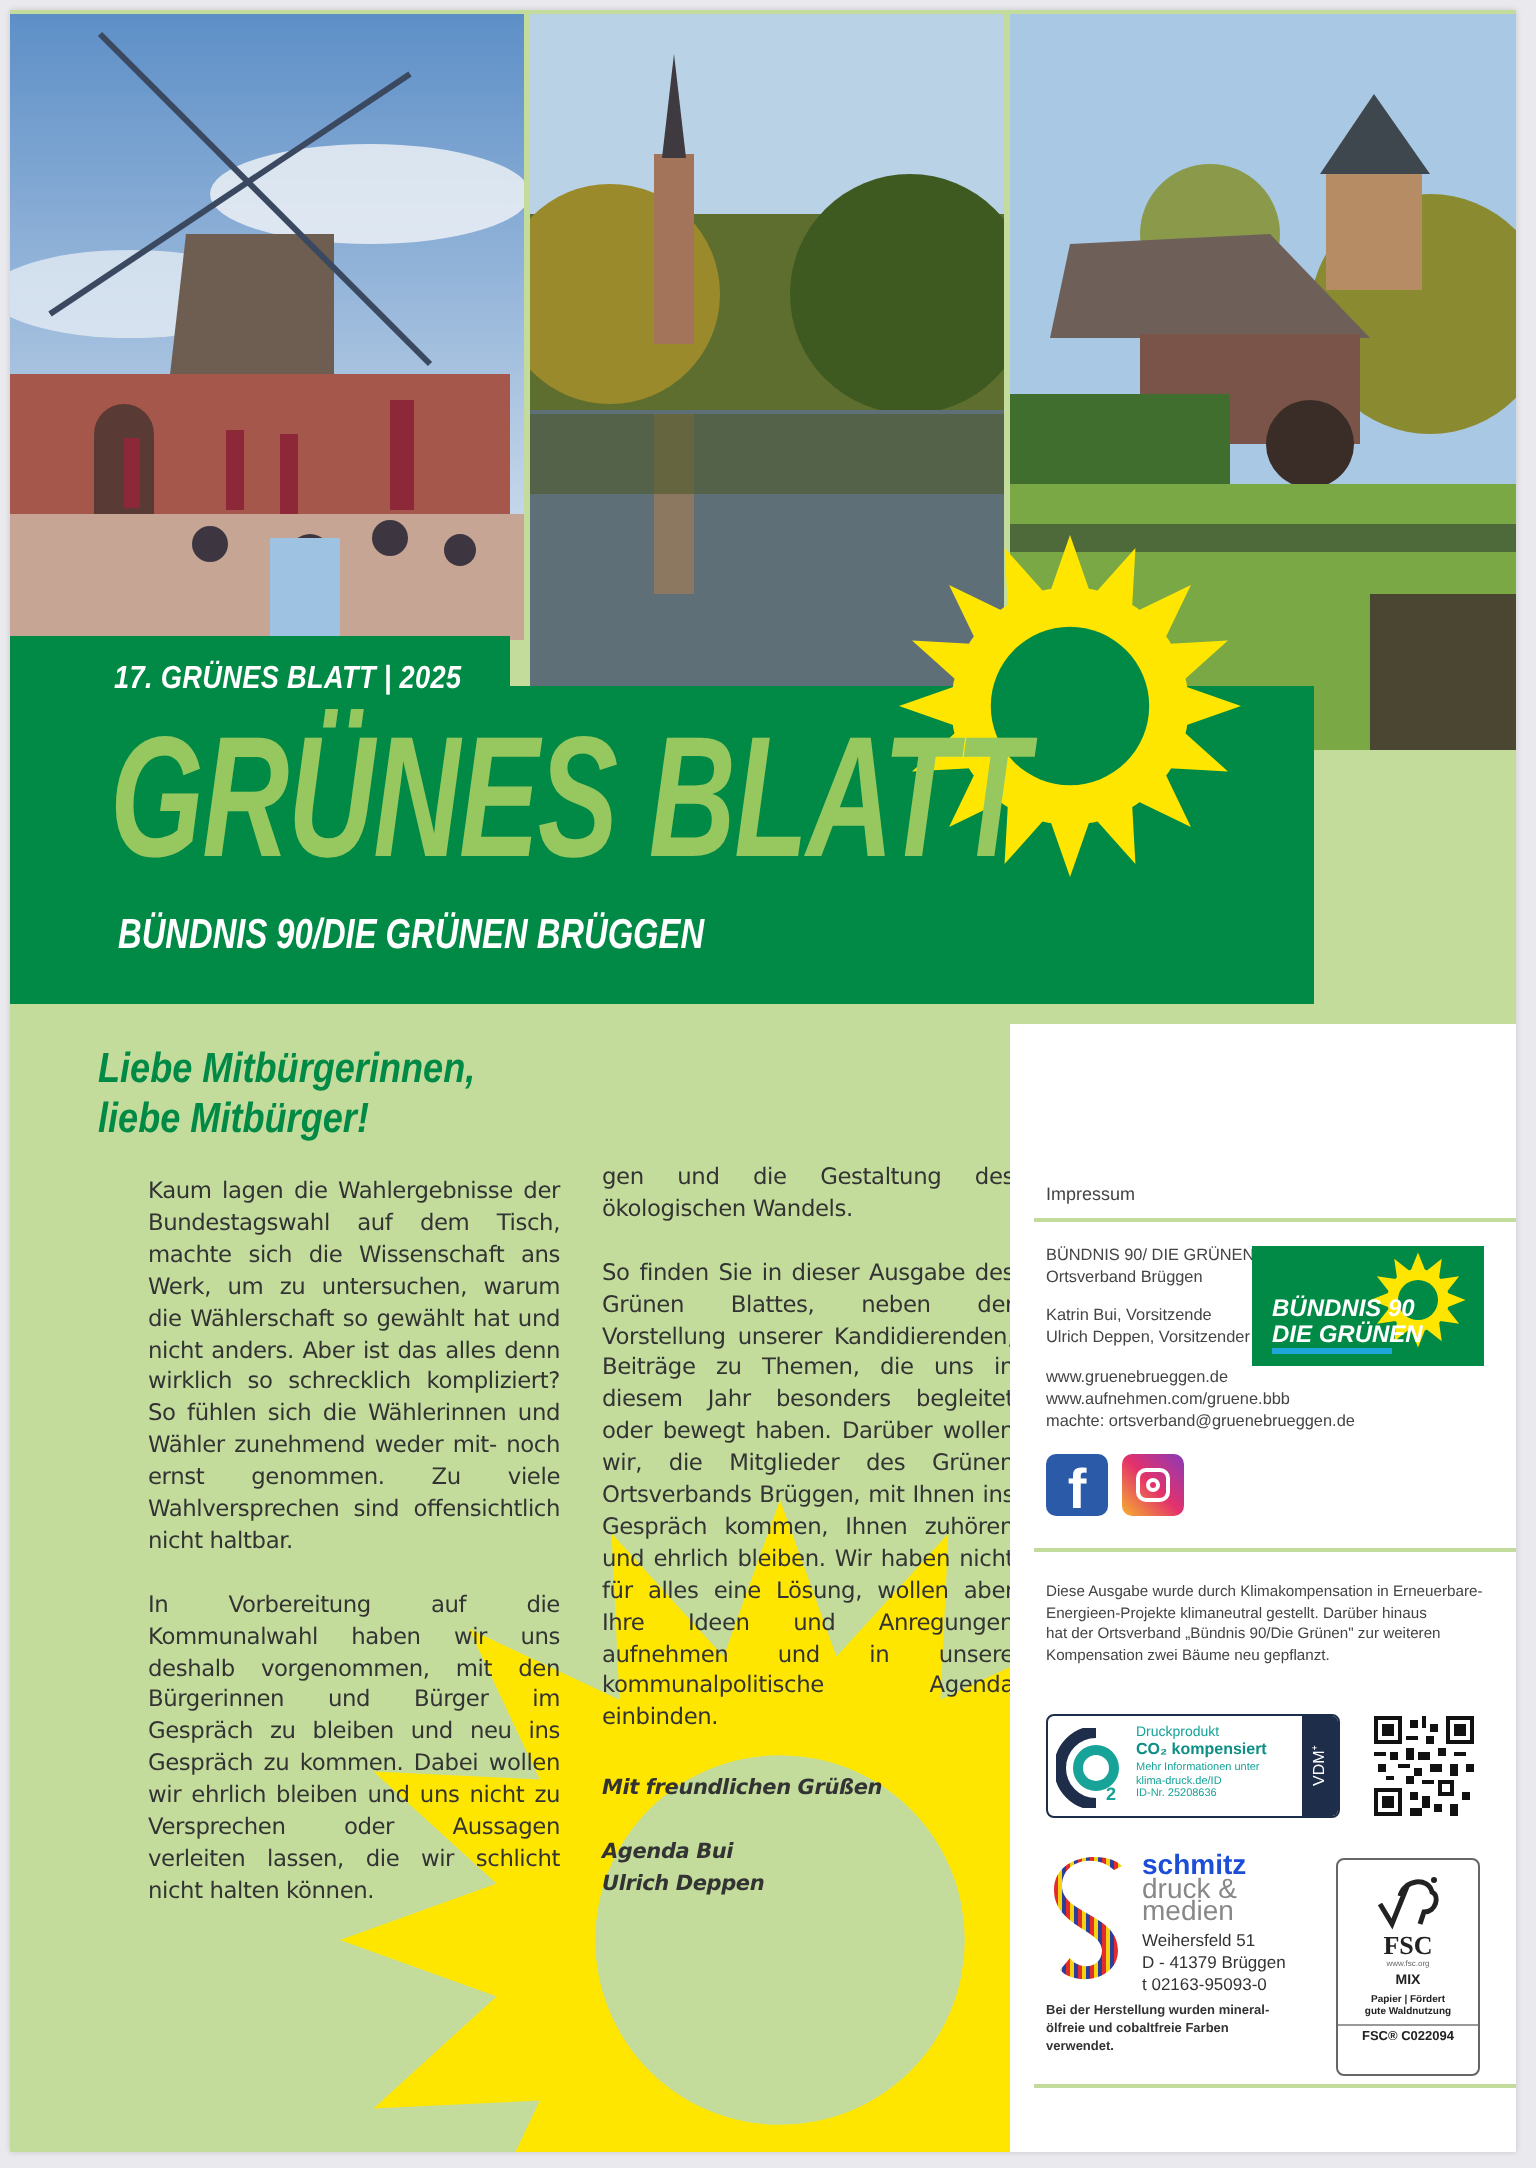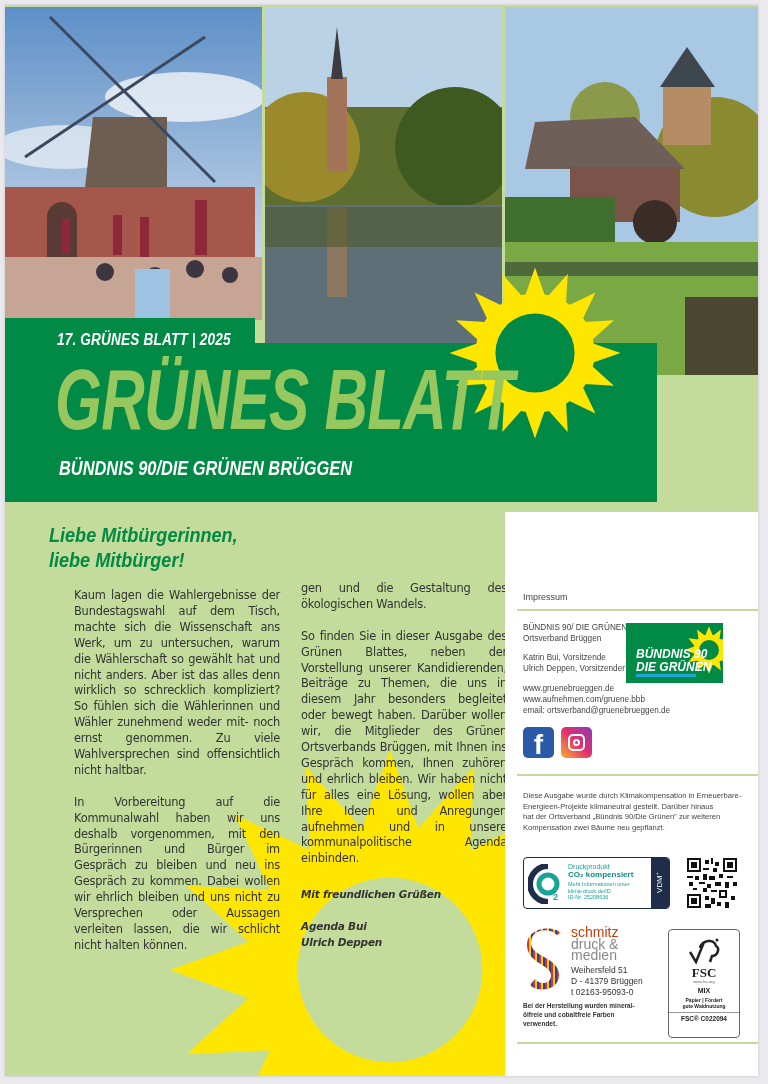--- a/index.html
+++ b/index.html
@@ -31,36 +31,36 @@
   .col p { margin-bottom: 15.9px; }
   .col-1 { left: 45px; top: 583px; }
   .col-2 { left: 272px; top: 576px; }
   .closing { font-style: italic; font-weight: bold; font-size: 10.5px; }
 
   
   .imp { position: absolute; left: 500px; top: 507px; width: 253px; height: 564px; background: #fff; }
   .imp-title { position: absolute; left: 18px; top: 80px; font-family: "Liberation Sans", sans-serif; font-size: 9px; color: #444; }
   .rule { position: absolute; left: 12px; width: 241px; height: 2px; background: #c3dc9c; }
   .imp-text { position: absolute; left: 18px; font-family: "Liberation Sans", sans-serif; font-size: 8.2px; line-height: 11px; color: #444; white-space: nowrap; }
-  .gr-logo { position: absolute; left: 121px; top: 111px; width: 97px; height: 60px; background: #008a45; overflow: hidden; }
+  .gr-logo { position: absolute; left: 121px; top: 111px; width: 116px; height: 60px; background: #008a45; overflow: hidden; }
   .gr-logo .lt { position: absolute; left: 10px; font-family: "Liberation Sans", sans-serif; font-weight: bold; font-style: italic; color: #fff; font-size: 12px; white-space: nowrap; }
   .gr-logo .stripe { position: absolute; left: 10px; bottom: 6px; width: 60px; height: 3px; background: #1ea7d8; }
   .social { position: absolute; top: 215px; width: 31px; height: 31px; border-radius: 5px; }
   .fb { left: 18px; background: #2a5aa8; color: #fff; font-family: "Liberation Sans", sans-serif; font-weight: bold; font-size: 28px; text-align: center; line-height: 36px; }
   .ig { left: 56px; background: linear-gradient(45deg,#f5b12f,#e3316b 50%,#8a3ab9); }
   .ig .ring { position: absolute; left: 7px; top: 7px; width: 17px; height: 17px; border: 2.5px solid #fff; border-radius: 5px; }
   .ig .dot { position: absolute; left: 12px; top: 12px; width: 7px; height: 7px; border: 2.5px solid #fff; border-radius: 50%; }
 
   .klima { position: absolute; left: 18px; top: 345px; width: 147px; height: 52px; border: 1px solid #1d2d4a; border-radius: 4px; overflow: hidden; }
   .klima .txt { position: absolute; left: 44px; top: 5px; font-family: "Liberation Sans", sans-serif; color: #17a398; font-size: 7px; line-height: 8px; white-space: nowrap; }
   .klima .vdm { position: absolute; right: 0; top: 0; width: 18px; height: 100%; background: #1d2d4a; color: #fff; font-size: 8px; font-family: "Liberation Sans", sans-serif; writing-mode: vertical-rl; transform: rotate(180deg); text-align: center; line-height: 18px; }
   .qr { position: absolute; left: 182px; top: 346px; width: 50px; height: 50px; }
   .schmitz-s { position: absolute; left: 22px; top: 415px; width: 36px; height: 66px; }
   .schmitz { position: absolute; left: 66px; top: 413px; font-family: "Liberation Sans", sans-serif; white-space: nowrap; }
-  .schmitz .n { font-weight: normal; font-size: 14px; color: #c2410c; line-height: 14px; }
+  .schmitz .n { font-weight: bold; font-size: 14px; color: #1d4ed8; line-height: 14px; }
   .schmitz .s { font-size: 14px; color: #888; line-height: 11px; }
   .schmitz .a { font-size: 8.5px; color: #333; line-height: 11px; margin-top: 4px; }
   .farben { position: absolute; left: 18px; top: 489px; font-family: "Liberation Sans", sans-serif; font-weight: bold; font-size: 6.5px; line-height: 9px; color: #333; white-space: nowrap; }
   .fsc { position: absolute; left: 163px; top: 417px; width: 72px; height: 109px; border: 1.2px solid #666; border-radius: 4px; text-align: center; font-family: "Liberation Sans", sans-serif; color: #222; }
   .fsc svg { display: block; margin: 6px auto 0; }
   .fsc .f1 { font-family: "Liberation Serif", serif; font-size: 13px; font-weight: bold; line-height: 13px; }
   .fsc .f2 { font-size: 4px; color: #666; }
   .fsc .f3 { font-size: 7px; font-weight: bold; margin-top: 3px; }
   .fsc .f4 { font-size: 5px; font-weight: bold; line-height: 6px; margin-top: 3px; }
   .fsc .f5 { font-size: 6.5px; font-weight: bold; margin-top: 3px; border-top: 1px solid #999; padding-top: 2px; }
@@ -278,21 +278,21 @@
       <div>BÜNDNIS 90/ DIE GRÜNEN</div>
       <div>Ortsverband Brüggen</div>
     </div>
     <div class="imp-text" style="top:140px">
       <div>Katrin Bui, Vorsitzende</div>
       <div>Ulrich Deppen, Vorsitzender</div>
     </div>
     <div class="imp-text" style="top:171px">
       <div>www.gruenebrueggen.de</div>
       <div>www.aufnehmen.com/gruene.bbb</div>
-      <div>email: ortsverband@gruenebrueggen.de</div>
+      <div>machte: ortsverband@gruenebrueggen.de</div>
     </div>
 
     <div class="gr-logo">
       <svg style="position:absolute;left:58px;top:2px" width="50" height="50" viewBox="-100 -100 200 200">
         <g fill="#ffe600">
           <g>
               <path d="M0,-95 L18,-50 L-18,-50Z"></path>
             </g>
           <g transform="rotate(30)">
               <path d="M0,-95 L18,-50 L-18,-50Z"></path>

